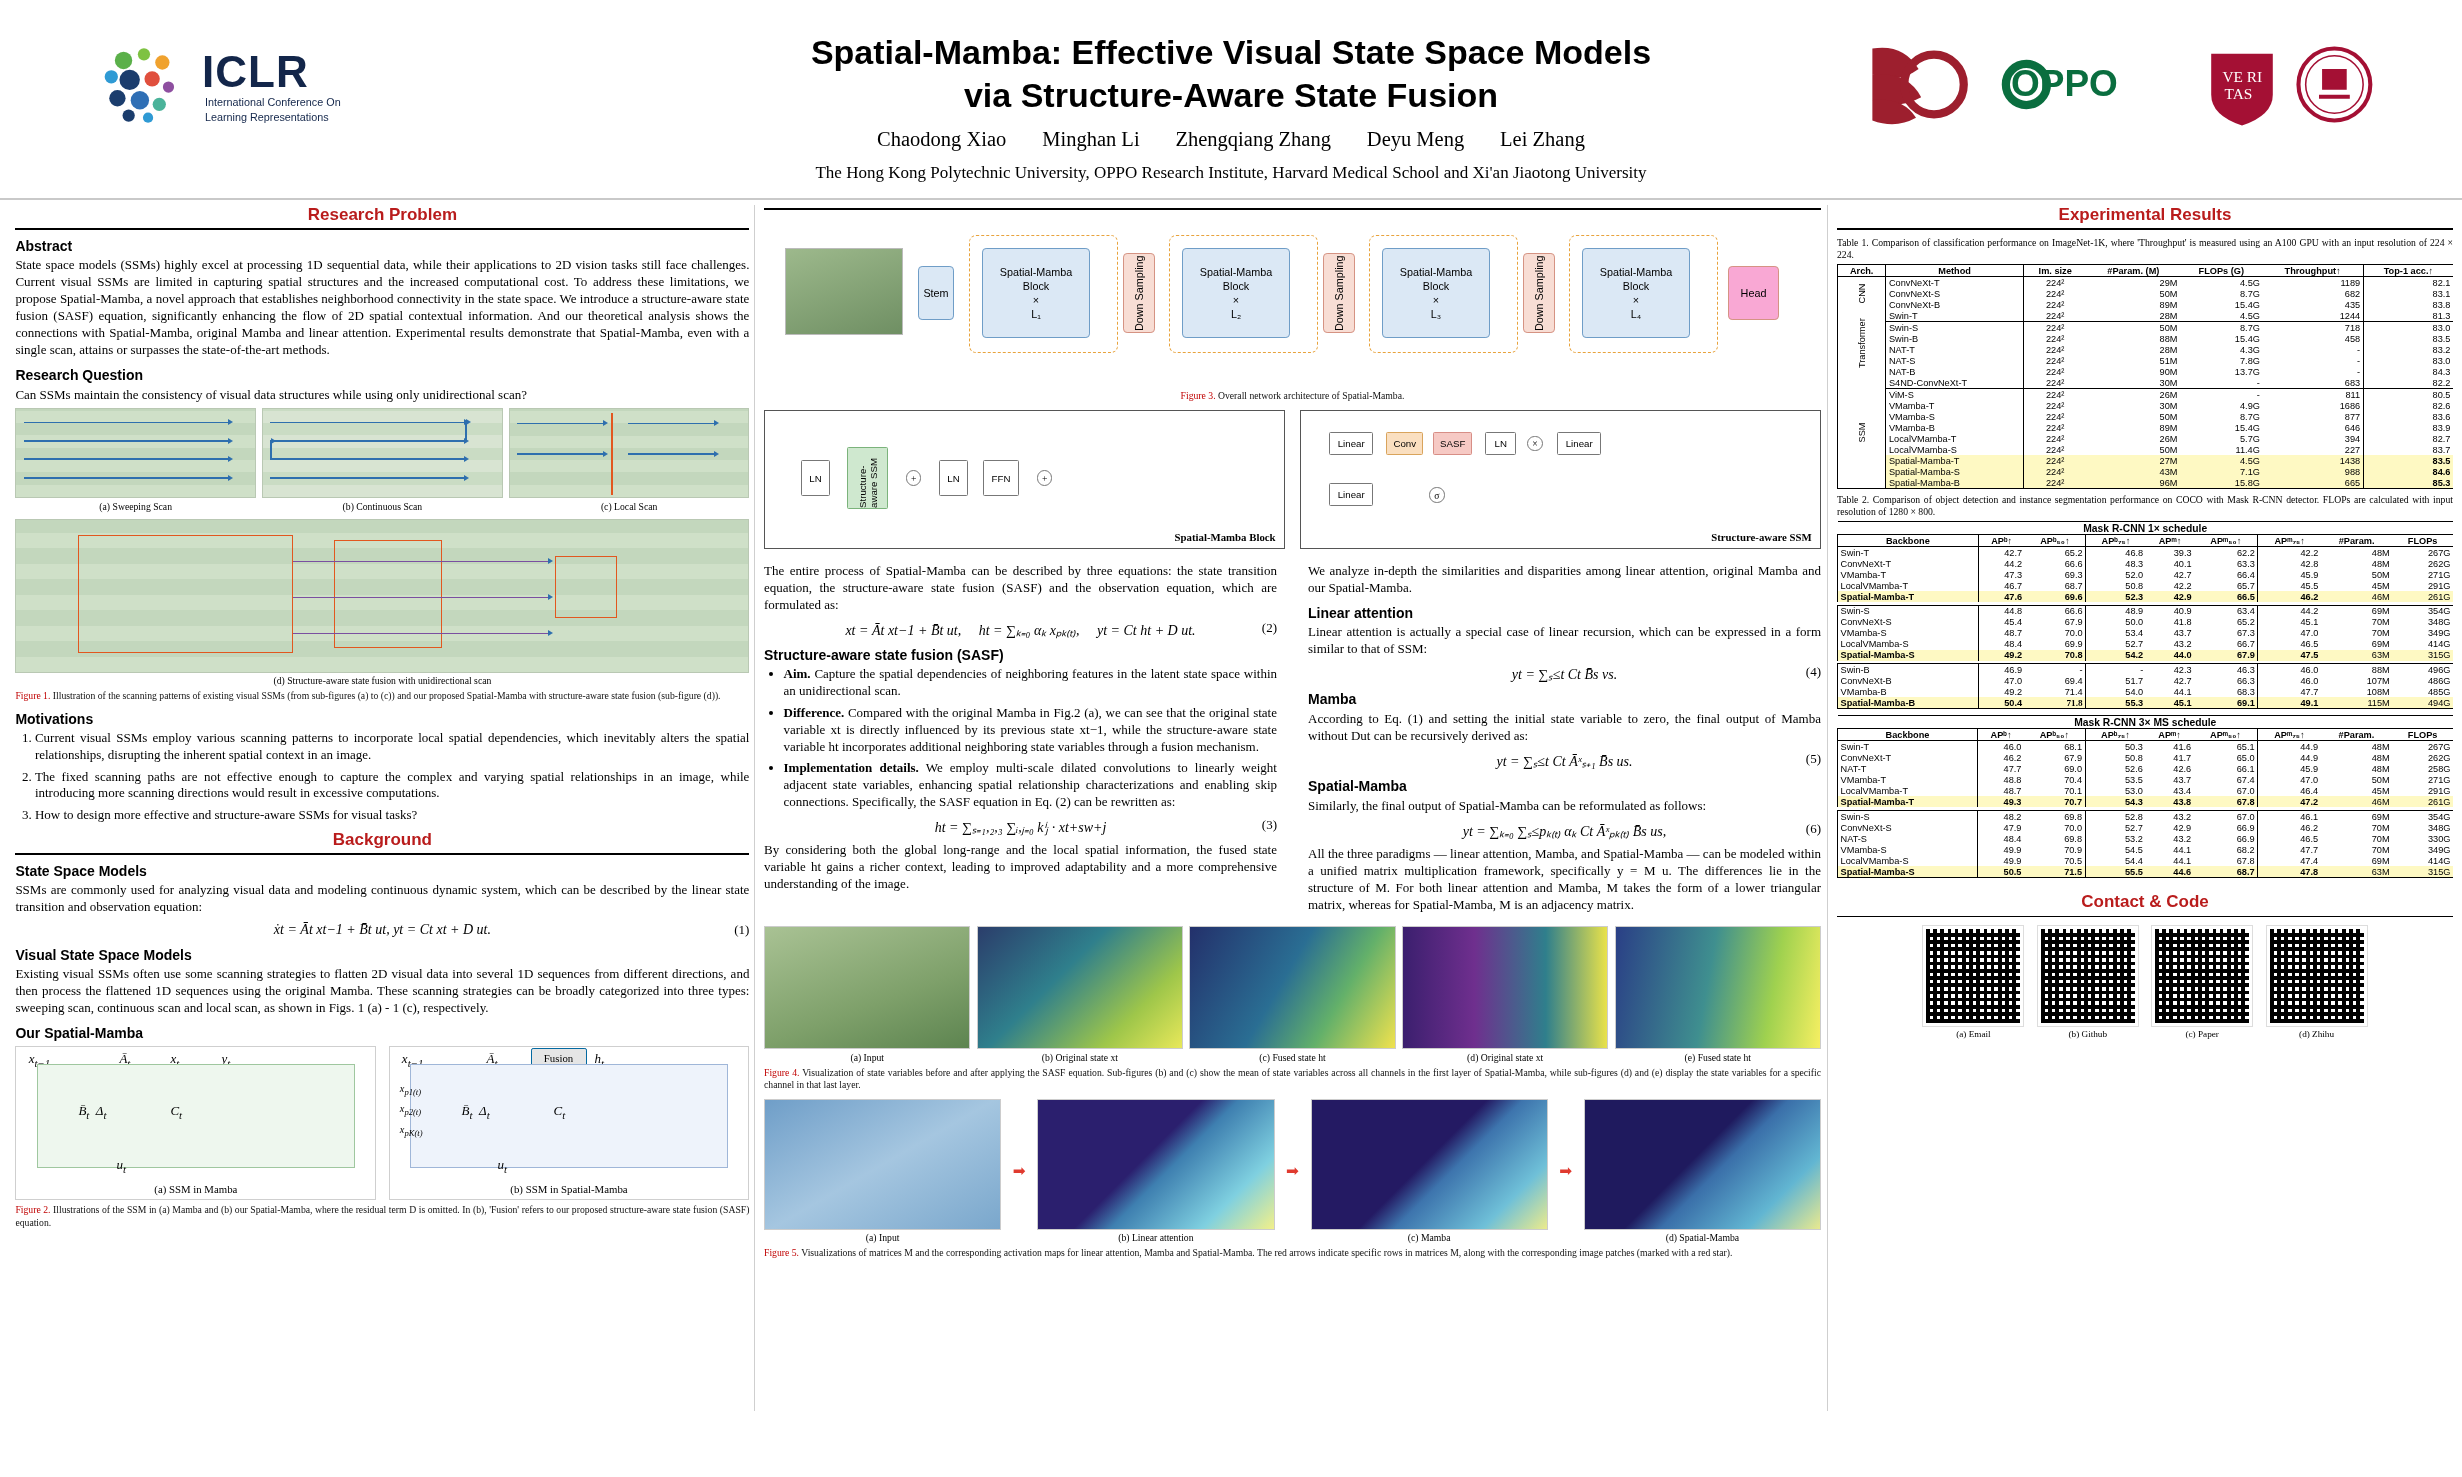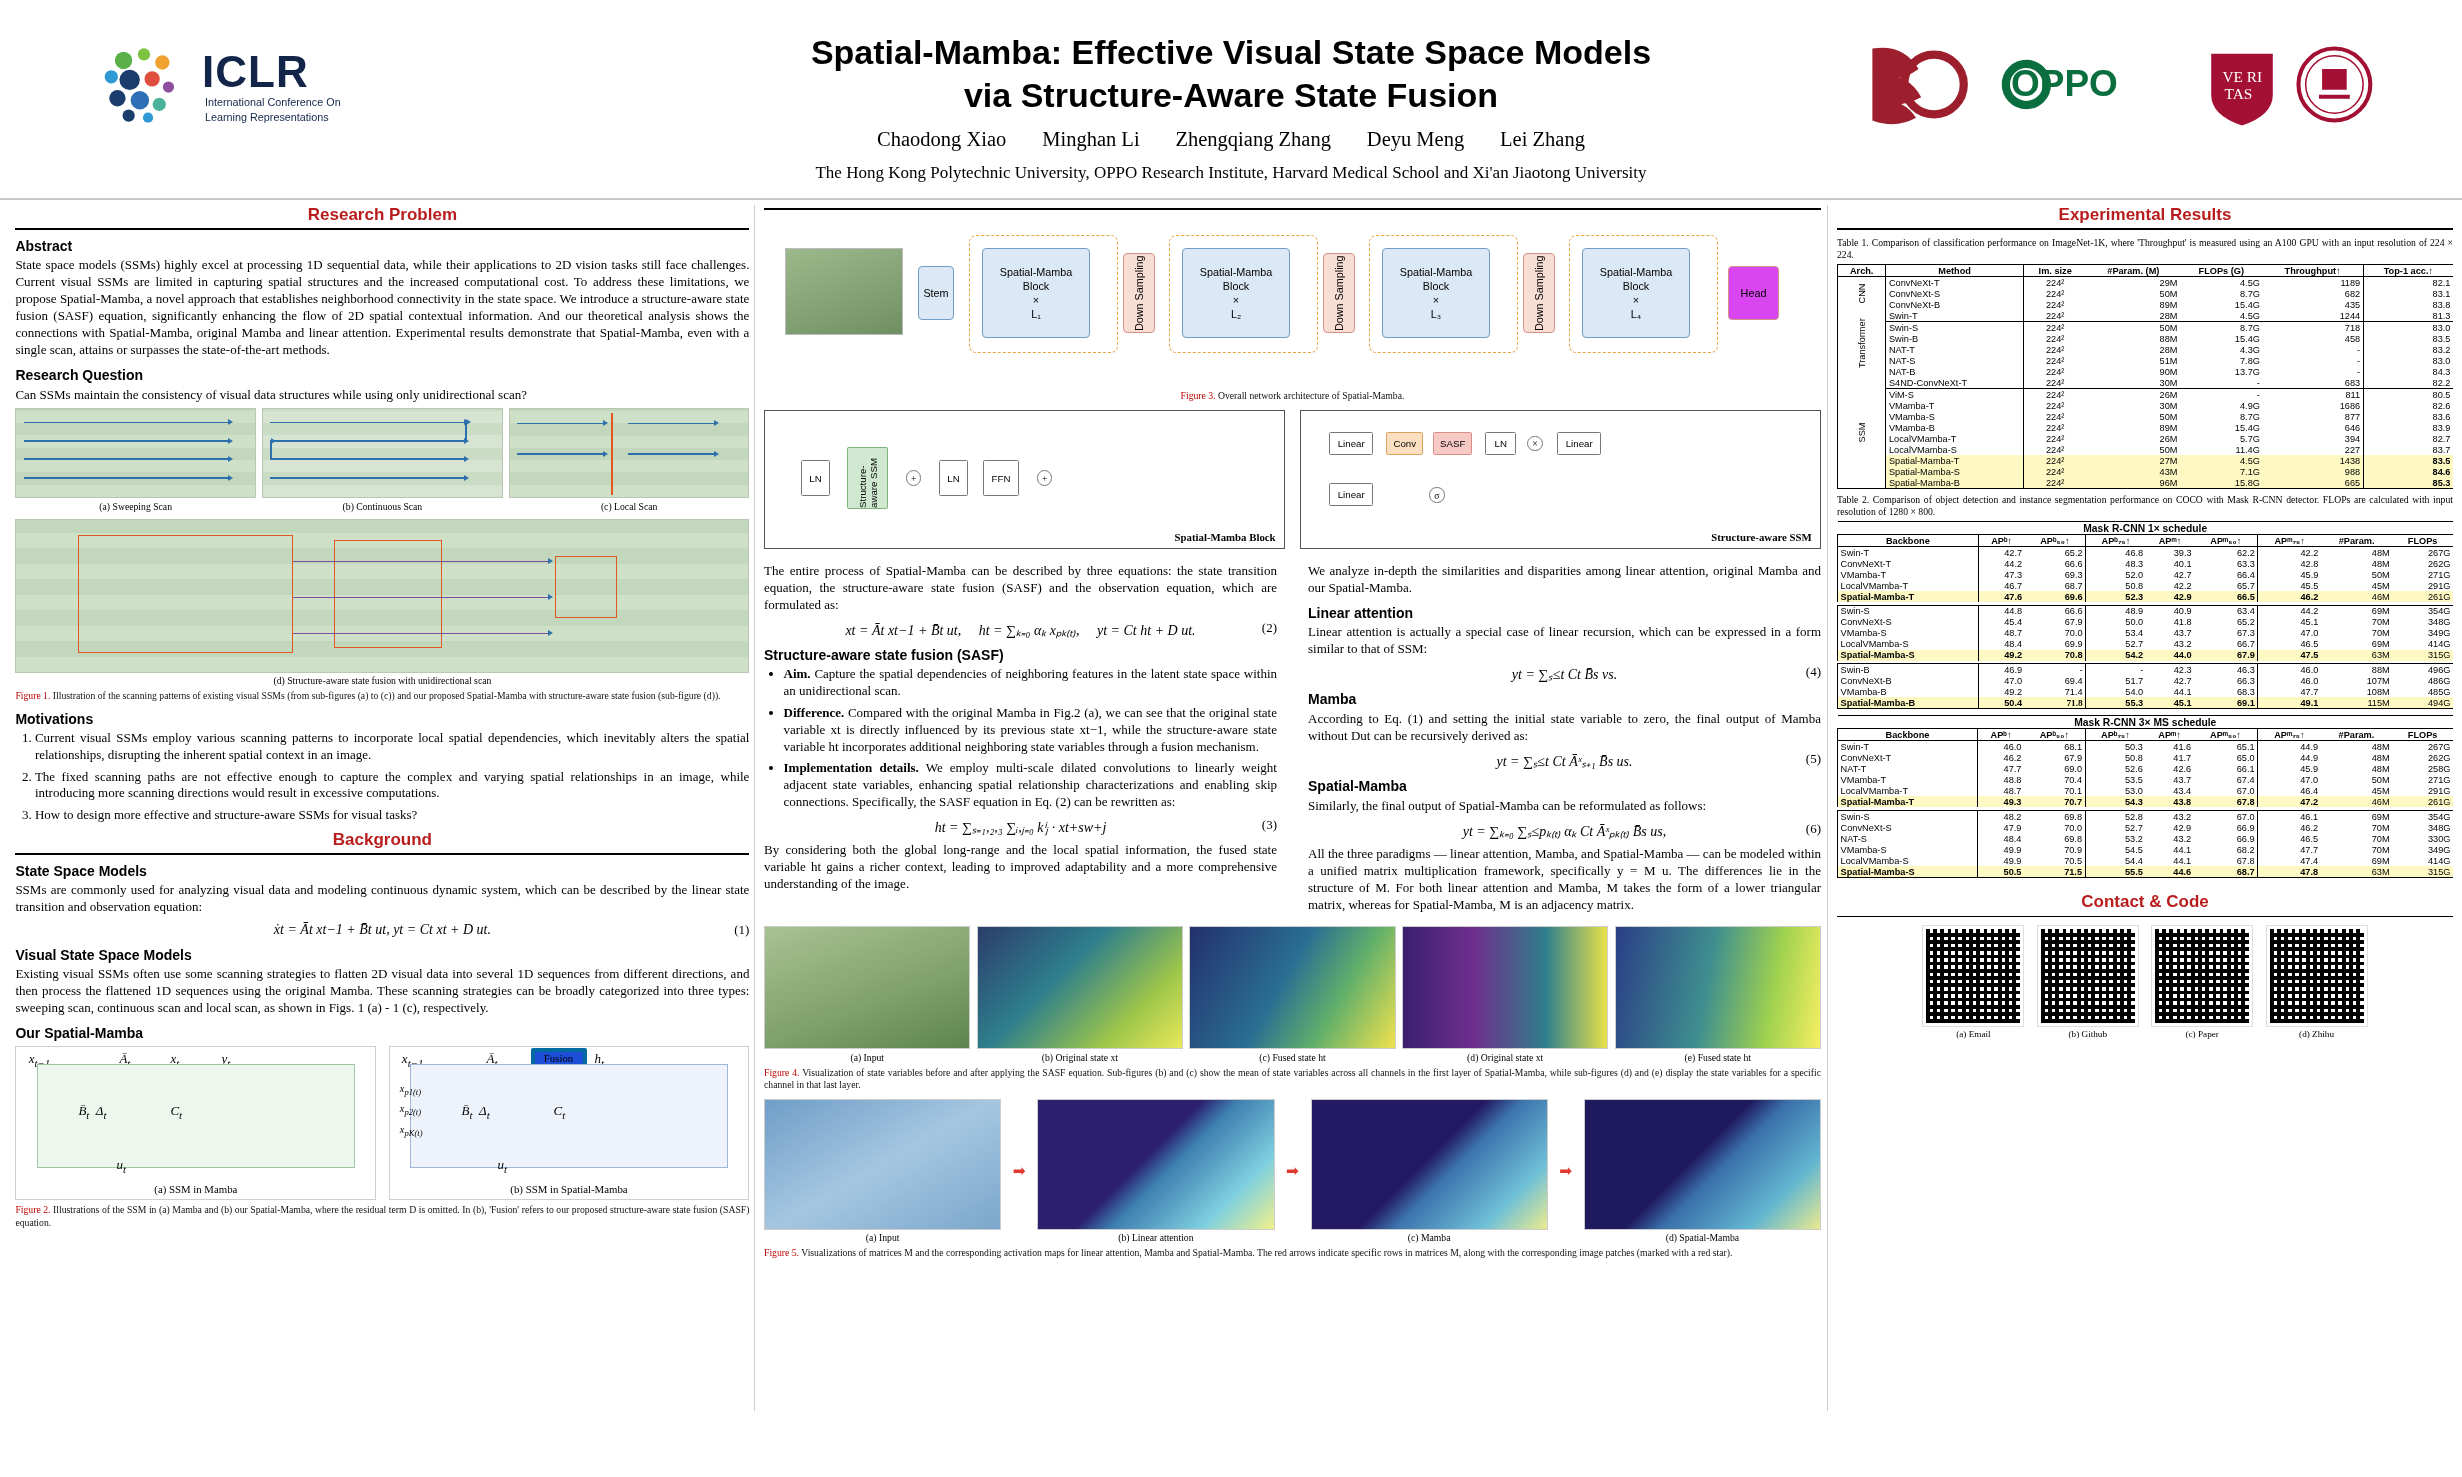--- a/index.html
+++ b/index.html
@@ -75,33 +75,33 @@
   .bigscan { height:154px; position:relative; margin-top:7.2px; border:0.5px solid #b9c8b3;
      background: repeating-linear-gradient(0deg,#cfe0c8 0 15.4px,#c3d7bd 15.4px 31px); }
   .redbox { position:absolute; border:1.5px solid #e2571f; }
 
   
   .ssmfig { display:flex; gap:12.3px; margin-top:5.1px; }
   .ssmpane { flex:1; border:0.5px solid #cfcfcf; background:#fff; height:154px; position:relative; }
   .ssminner { position:absolute; left:20.5px; top:17.4px; right:20.5px; bottom:31px; border:1px solid #9fc79f; background:#eef7ee; }
   .ssminner.blue { border-color:#9fb6d8; background:#eef3fb; }
   .mlabel { position:absolute; font-style:italic; font-size:13px; }
-  .mbox { position:absolute; border:4px solid #0369a1; background:#1d4ed8; font-size:10.8px;
+  .mbox { position:absolute; border:1px solid #0369a1; background:#e5e5e5; font-size:10.8px;
           display:flex; align-items:center; justify-content:center; border-radius:2.1px; }
   .mcap { position:absolute; bottom:4.1px; width:100%; text-align:center; font-size:10.8px; }
 
   
   .arch { position:relative; height:169px; margin:7.2px 0 0 0; }
   .arch-dash { position:absolute; border:1.5px dashed #e8a33d; border-radius:7.2px; }
   .blk { position:absolute; border:1px solid #6f9dc7; background:#dbe8f5; border-radius:4.1px;
          font-family:"Liberation Sans", sans-serif; font-size:10.8px; text-align:center;
          display:flex; align-items:center; justify-content:center; line-height:1.3; }
   .blk.stem { background:#dbe8f5; }
   .blk.ds { background:#f8ddd4; border-color:#d59383; writing-mode:vertical-rl; transform:rotate(180deg); }
-  .blk.head { background:#d946ef; border-color:#d59383; }
+  .blk.head { background:#f9a8d4; border-color:#d59383; }
   .imgthumb { position:absolute; border:0.5px solid #bbb; background:linear-gradient(160deg,#9db98c,#6f8f63); }
 
   
   .detail { display:flex; gap:15.4px; margin-top:8.2px; }
   .detailbox { flex:1; border:0.5px solid #555; height:139px; position:relative; background:#fff; }
   .node { position:absolute; border:0.8px solid #777; background:#fff; font-size:9.7px;
           display:flex; align-items:center; justify-content:center; border-radius:1.5px;
           font-family:"Liberation Sans", sans-serif; }
   .node.green { background:#cfe8cf; border-color:#7bb37b; }
   .node.orange { background:#fadfc0; border-color:#d9a45c; }

